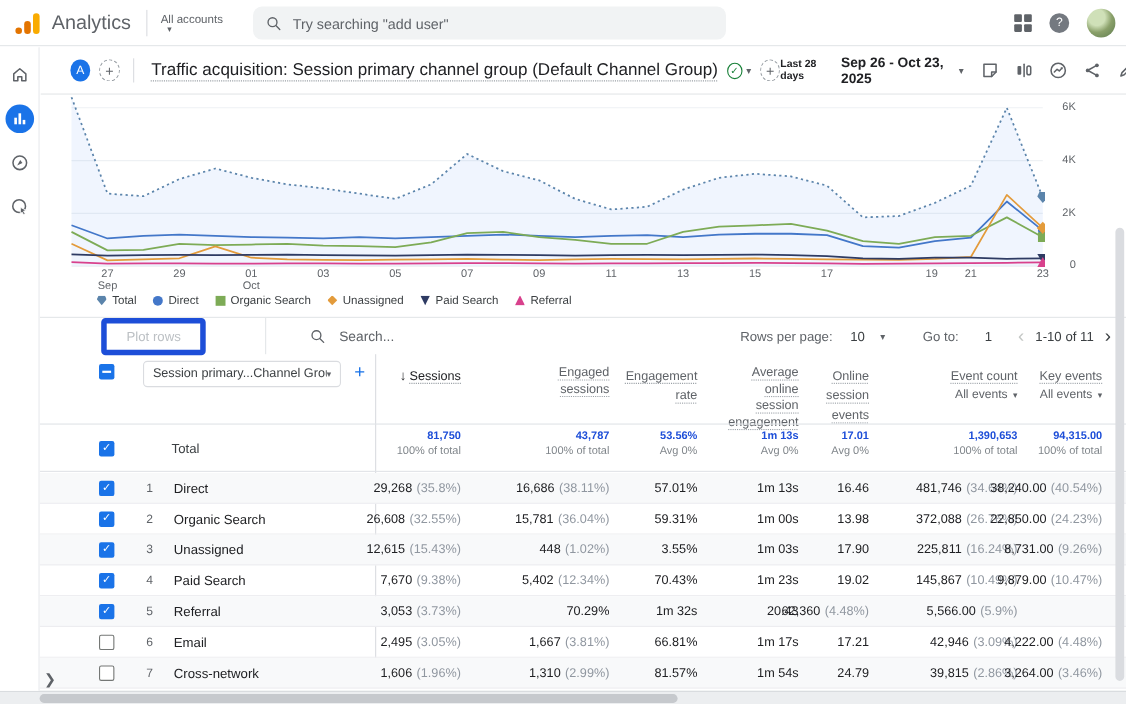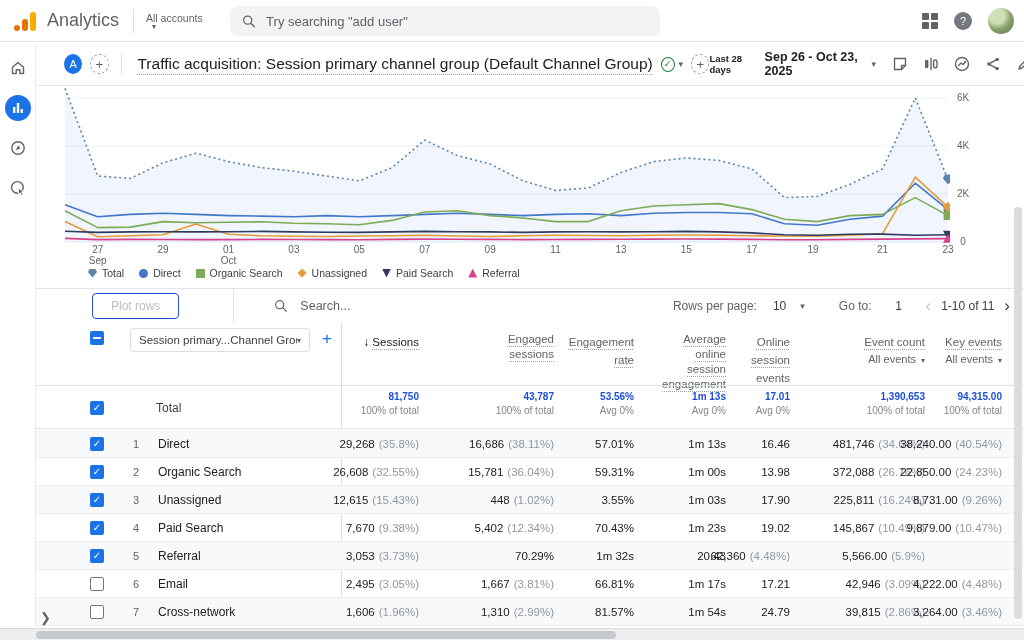--- a/index.html
+++ b/index.html
@@ -53,38 +53,38 @@
              display:flex; align-items:center; justify-content:center; margin-left:8px; cursor:pointer; }
   .sm-caret { font-size:9px; color:#5f6368; margin-left:4px; cursor:pointer; }
   .rh-right { margin-left:auto; display:flex; align-items:center; }
   .preset { font-size:9.5px; font-weight:700; color:#202124; margin-right:8px; }
   .drange { font-size:12.5px; color:#202124; cursor:pointer;font-weight:bold; }
   .rh-icons { display:flex; align-items:center; gap:11px; margin-left:14px; margin-right:0; }
   .hicon { width:20px; height:20px; display:flex; align-items:center; justify-content:center; cursor:pointer; }
 
   
   .chart-svg { position:absolute; left:36px; top:86px; width:914px; height:160px; }
-  .ylab { position:absolute; left:948px; width:30px; text-align:center; font-size:10px; color:#5f6368; }
+  .ylab { position:absolute; left:948px; width:30px; text-align:right; font-size:10px; color:#5f6368; }
   .xaxis { position:absolute; left:36px; top:244px; width:914px; height:26px; }
   .xtick { position:absolute; width:40px; text-align:center; font-size:10px; color:#5f6368; line-height:11px; }
   .legend { position:absolute; left:88px; top:264px; height:18px; display:flex; align-items:center; gap:15px; }
   .leg-item { display:flex; align-items:center; gap:5px; cursor:pointer; }
   .leg-item span.t { font-size:10.5px; color:#3c4043; }
   .mk { width:9px; height:9px; display:inline-block; }
   .mk-pentagon { clip-path:polygon(50% 100%, 0 40%, 20% 0, 80% 0, 100% 40%); }
   .mk-circle { border-radius:50%; }
   .mk-diamond { clip-path:polygon(50% 0, 100% 50%, 50% 100%, 0 50%); }
   .mk-triangle-down { clip-path:polygon(0 0, 100% 0, 50% 100%); }
   .mk-triangle-up { clip-path:polygon(50% 0, 100% 100%, 0 100%); }
 
   .hr1 { position:absolute; left:36px; top:288px; width:988px; height:1px; background:#e3e6e8; }
 
   
   .controls { position:absolute; left:36px; top:289px; width:988px; height:33px; display:flex; align-items:center; }
-  .plot-rows { margin-left:56px; border:1px solid #1d4ed8; border-radius:4px; padding:5px 18px;
+  .plot-rows { margin-left:56px; border:5px solid #1d4ed8; border-radius:4px; padding:5px 18px;
                font-size:12px; color:#bcc0c4; background:#fff; cursor:default;text-align:center; }
   .ctl-div { width:1px; height:33px; background:#e3e6e8; margin-left:54px; }
   .tsearch { display:flex; align-items:center; margin-left:40px; }
   .tsearch input { border:none; outline:none; font-size:12.5px; color:#3c4043; margin-left:12px; width:150px; font-family:"Liberation Sans",sans-serif; }
   .tsearch input::placeholder { color:#5f6368; }
   .ctl-right { margin-left:auto; display:flex; align-items:center; font-size:12px; color:#5f6368; }
   .rpp-val { color:#3c4043; margin-left:16px; cursor:pointer; }
   .rpp-car { font-size:9px; margin-left:14px; cursor:pointer; }
   .goto-lbl { margin-left:34px; }
   .goto-in { width:22px; border:none; outline:none; font-size:12px; color:#3c4043; margin-left:16px; text-align:center; font-family:"Liberation Sans",sans-serif; }
@@ -332,21 +332,21 @@
         <div></div>
       </div>
       <div class="xtick" style="left: 630.37px;">
         <div>15</div>
         <div></div>
       </div>
       <div class="xtick" style="left: 695.778px;">
         <div>17</div>
         <div></div>
       </div>
-      <div class="xtick" style="left: 757px;">
+      <div class="xtick" style="left: 791px;">
         <div>19</div>
         <div></div>
       </div>
       <div class="xtick" style="left: 826.593px;">
         <div>21</div>
         <div></div>
       </div>
       <div class="xtick" style="left: 892px;">
         <div>23</div>
         <div></div>

